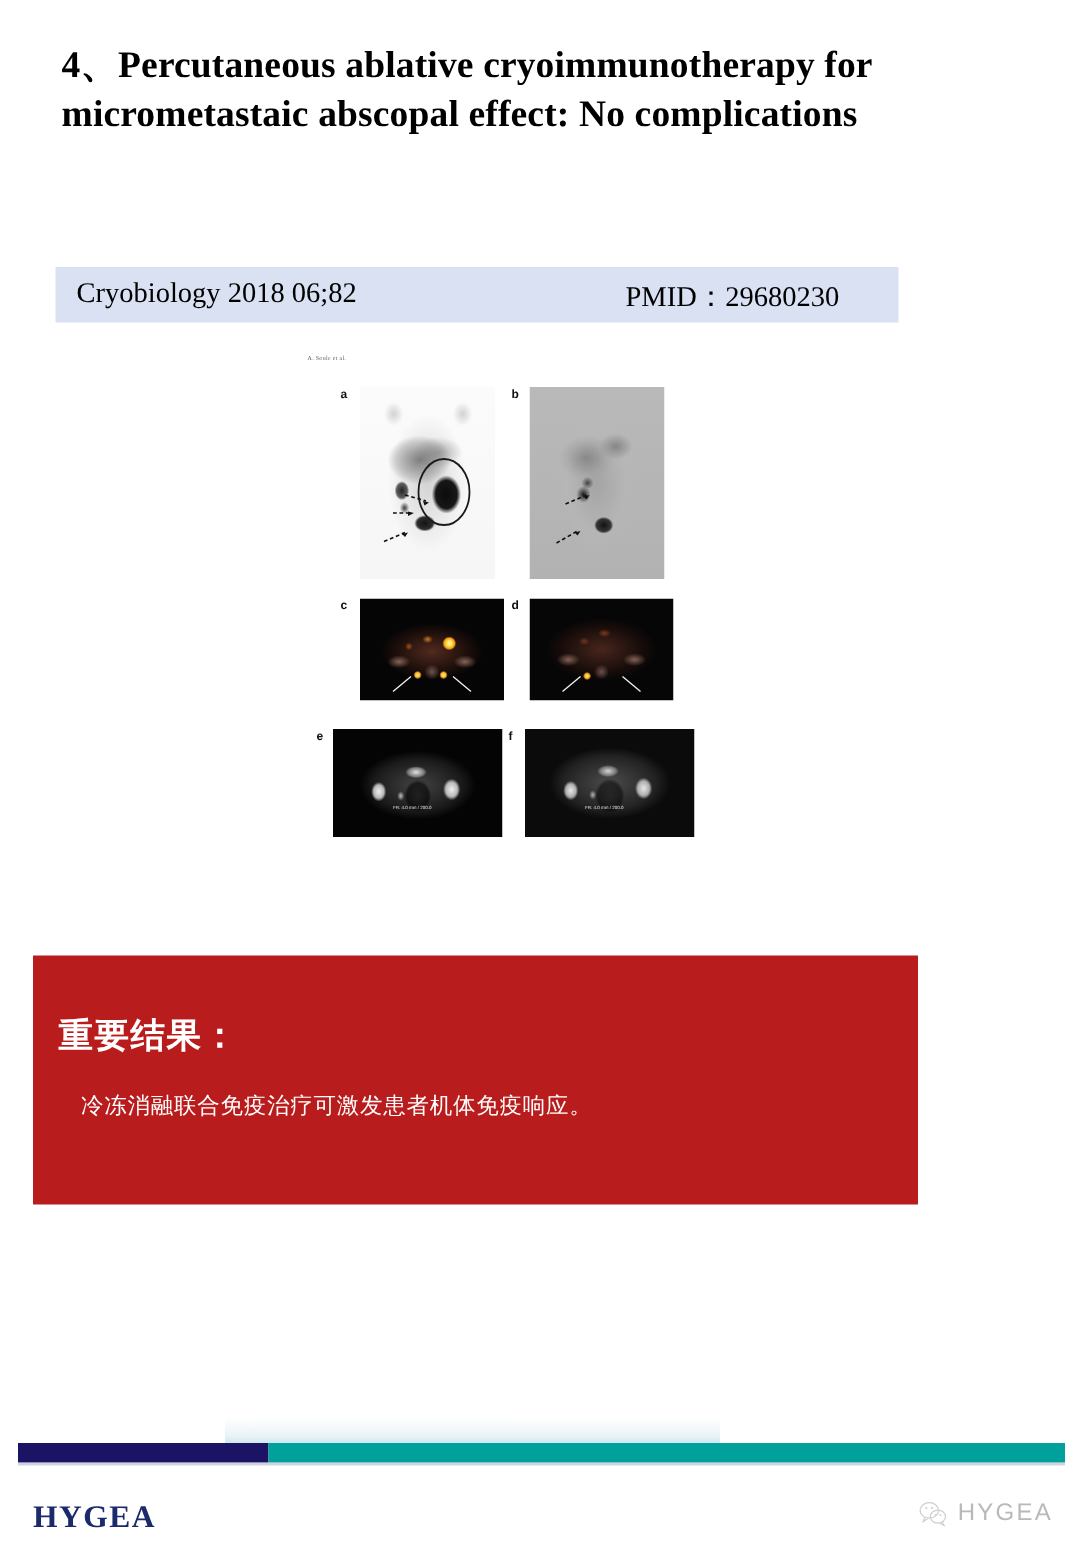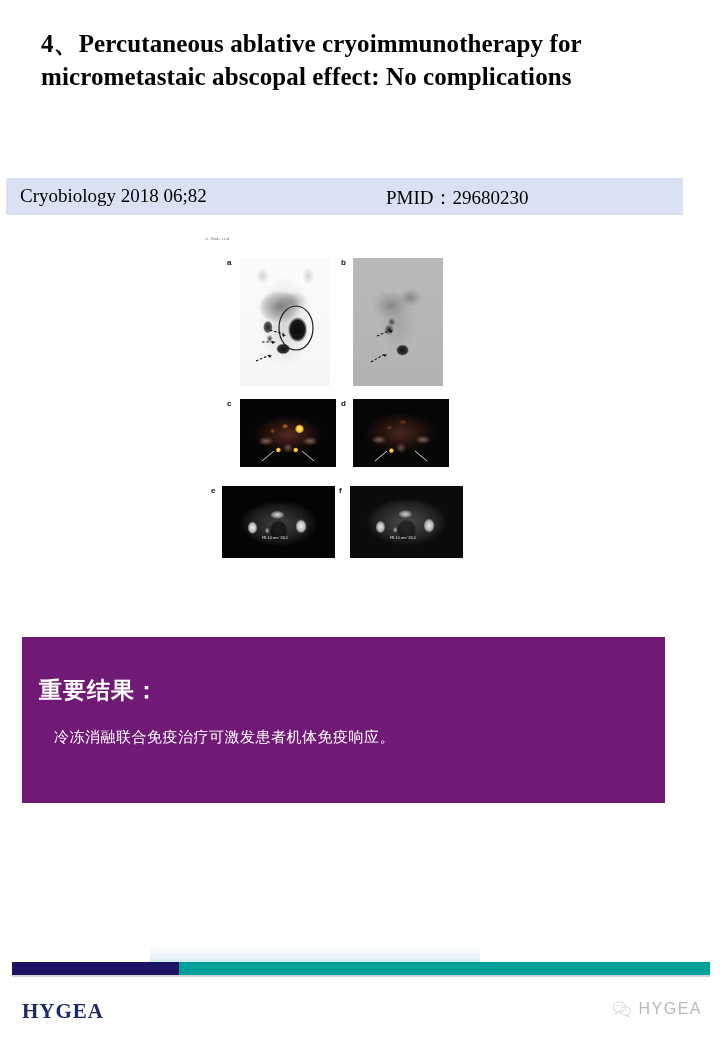--- a/index.html
+++ b/index.html
@@ -25,23 +25,23 @@
     font-weight: bold;
     font-size: 25px;
     line-height: 33px;
     color: #000000;
     letter-spacing: 0.1px;
   }
 
   
   .citation-bar {
     position: absolute;
-    left: 6px;
+    left: 37px;
     top: 178px;
-    width: 677px;
+    width: 562px;
     height: 37px;
     background: #d9e1f2;
   }
   .citation-journal {
     position: absolute;
     left: 14px;
     top: 7px;
     font-family: "Liberation Serif", serif;
     font-size: 19px;
     color: #000000;
@@ -176,23 +176,23 @@
     color: #e8e8e8;
     white-space: nowrap;
     z-index: 4;
   }
 
   
   .result-box {
     position: absolute;
     left: 22px;
     top: 637px;
-    width: 643px;
+    width: 590px;
     height: 166px;
-    background: #701a75;
+    background: #b91c1c;
   }
   .result-heading {
     position: absolute;
     left: 17px;
     top: 38px;
     font-family: "DejaVu Sans", sans-serif;
     font-weight: bold;
     font-size: 23px;
     color: #ffffff;
     letter-spacing: 1px;

